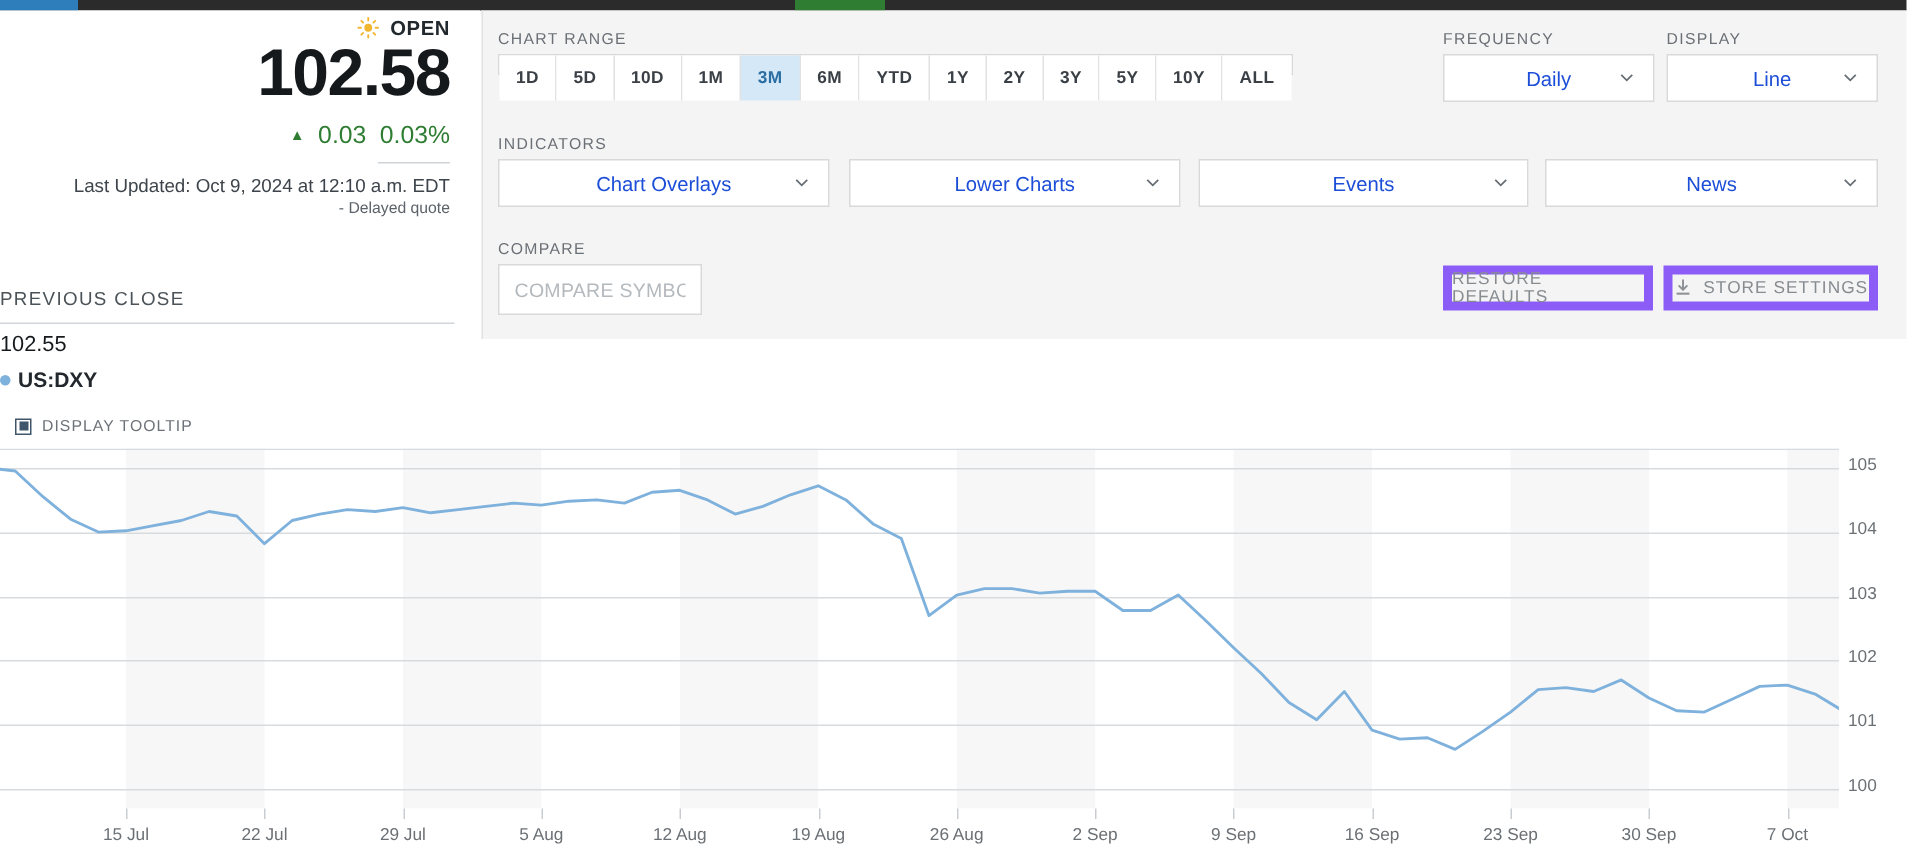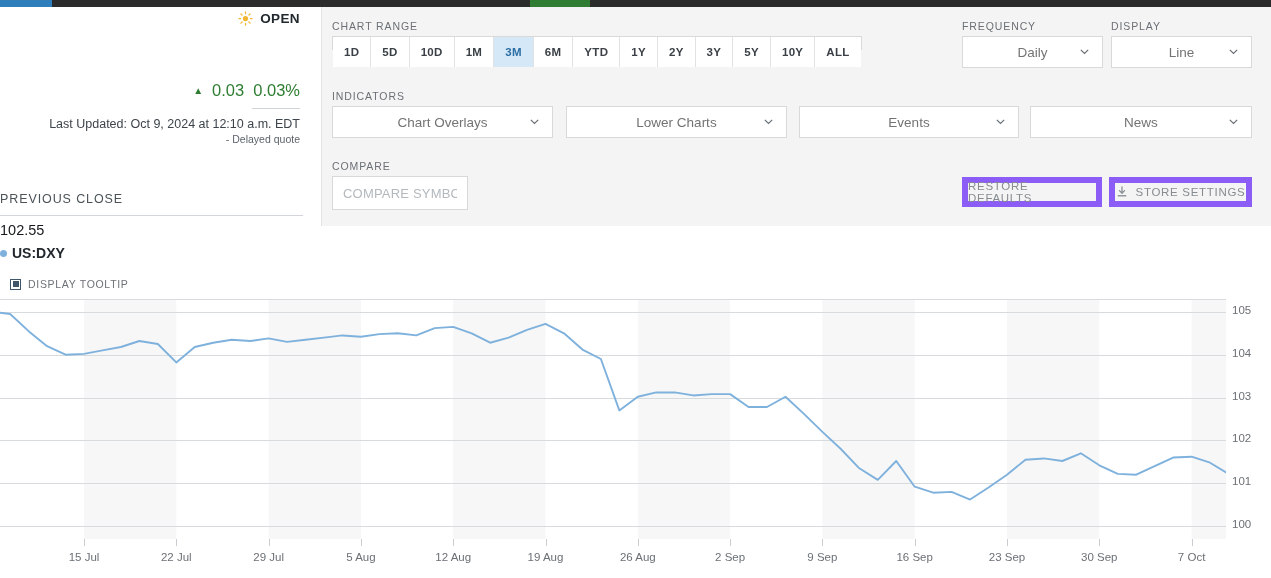--- a/index.html
+++ b/index.html
@@ -61,21 +61,21 @@
      font-size:11.5px; font-weight:700; color:#3a4046; letter-spacing:.3px;
      border-right:1px solid #e2e2e2; background:#fff; cursor:pointer; user-select:none;
   }
   #range-group .rb:last-child { border-right:none; }
   #range-group .rb.active { background:#d4e8f7; color:#2b6ea3; }
 
   .sel {
      position:absolute; height:32px; background:#fff; border:1px solid #d9d9d9;
      display:flex; align-items:center; justify-content:center; cursor:pointer;
   }
-  .sel .sel-txt { font-size:13.5px; color:#737373; }
+  .sel .sel-txt { font-size:13.5px; color:#1d4ed8; }
   .sel .chev { position:absolute; right:12px; top:9px; width:11px; height:11px; }
   .sel .chev svg { display:block; }
 
   #sel-freq { left:640px; top:29px; width:141px; }
   #sel-disp { left:789px; top:29px; width:141px; }
   #sel-overlays { left:10px;  top:99px; width:221px; }
   #sel-lower    { left:244px; top:99px; width:221px; }
   #sel-events   { left:477px; top:99px; width:220px; }
   #sel-news     { left:708px; top:99px; width:222px; }
 
@@ -144,20 +144,21 @@
           <line x1="4.6" y1="4.6" x2="6.5" y2="6.5"></line>
           <line x1="17.5" y1="17.5" x2="19.4" y2="19.4"></line>
           <line x1="4.6" y1="19.4" x2="6.5" y2="17.5"></line>
           <line x1="17.5" y1="6.5" x2="19.4" y2="4.6"></line>
         </g>
       </svg>
     </span>
     <span id="open-label">OPEN</span>
   </div>
 
+  <div id="big-price">102.58</div>
 
   <div id="change-row">
     <span class="caret">▲</span>
     <span>0.03</span>
     <span>0.03%</span>
   </div>
 
   <div id="rule"></div>
   <div id="last-updated">Last Updated: Oct 9, 2024 at 12:10 a.m. EDT</div>
   <div id="delayed">- Delayed quote</div>

